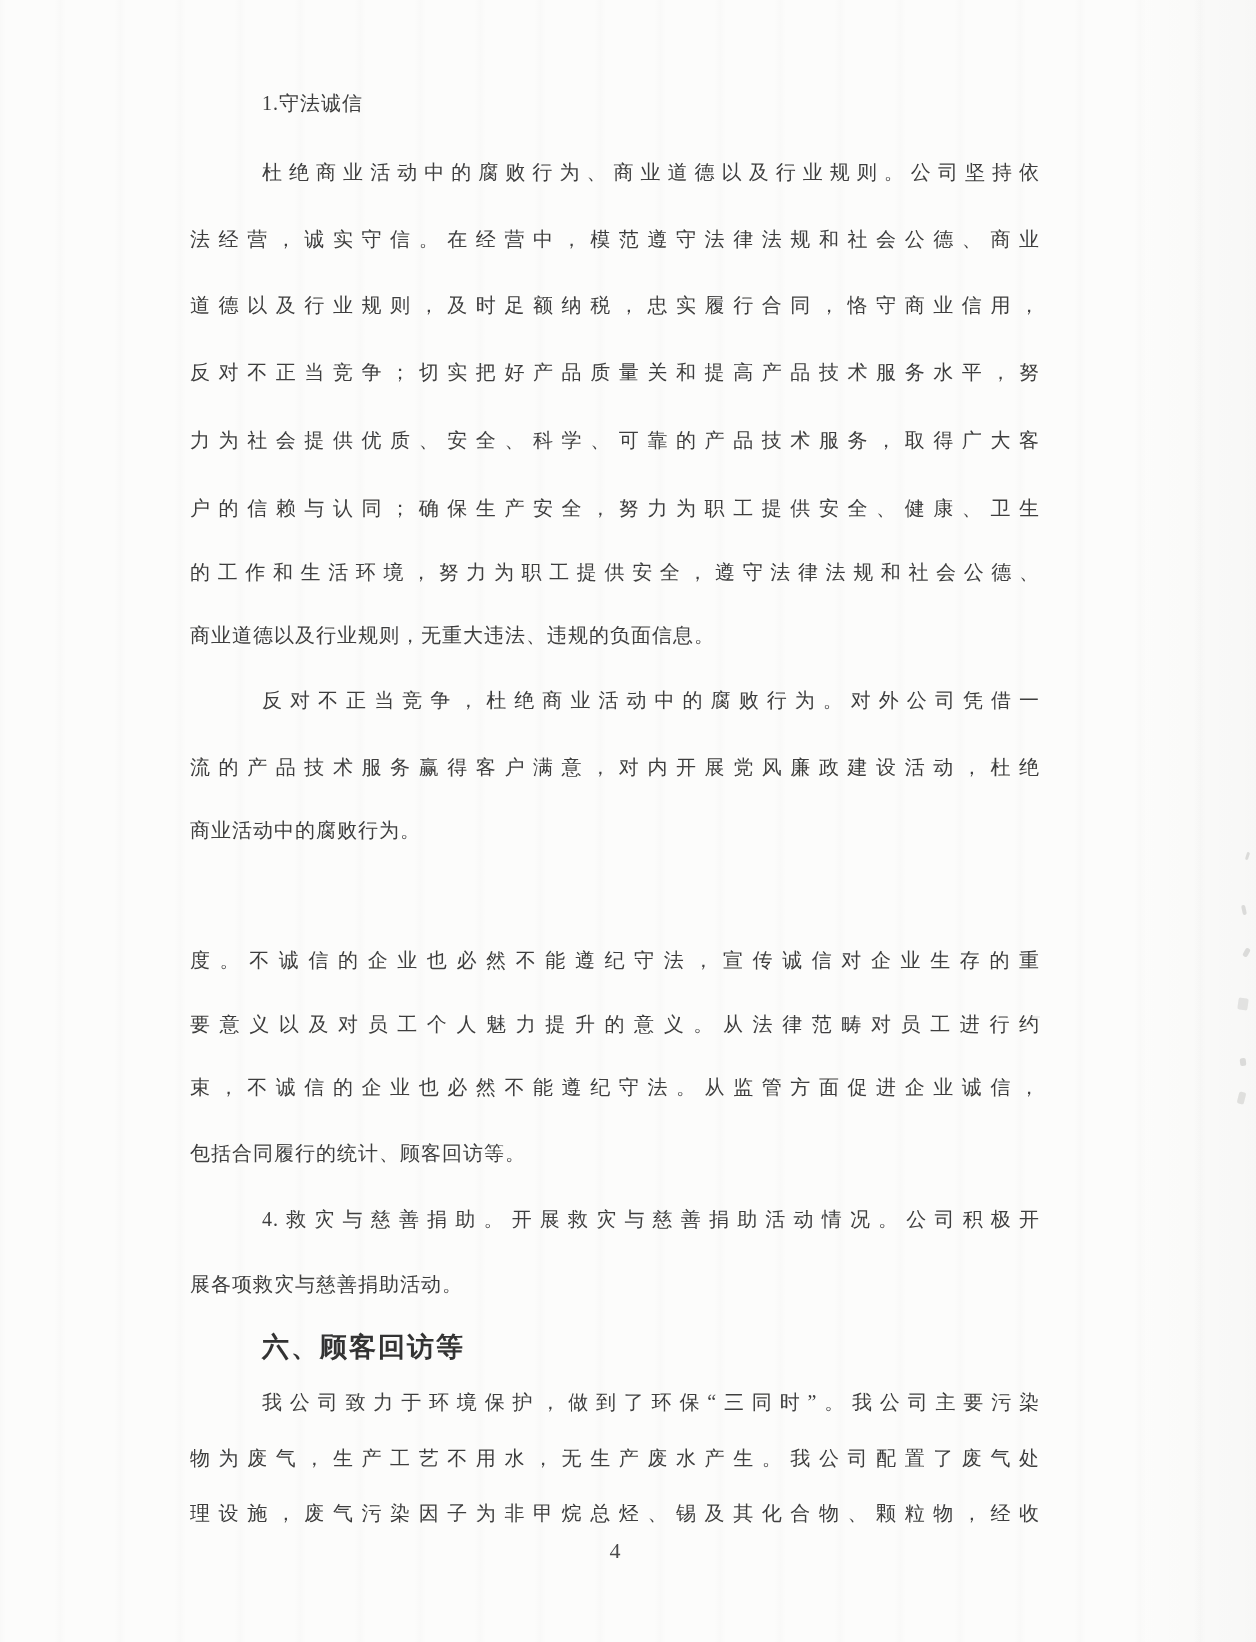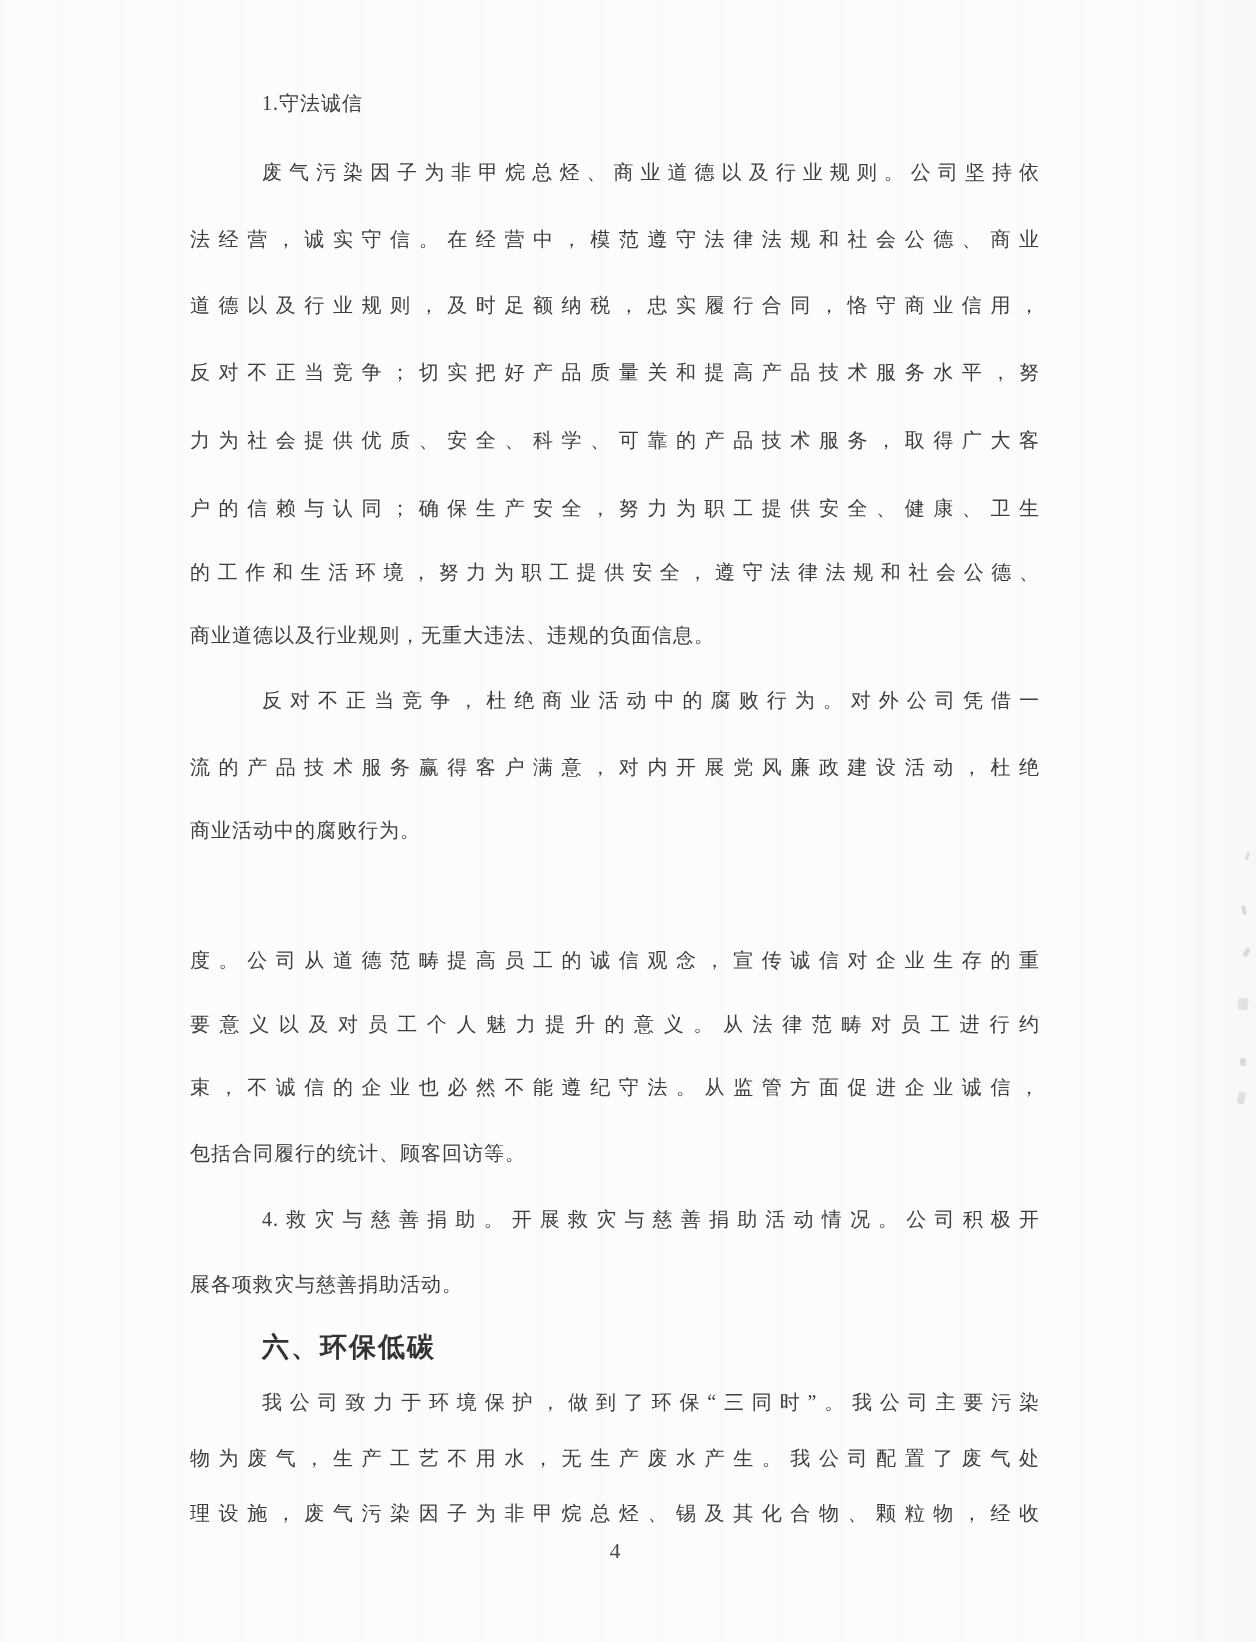--- a/index.html
+++ b/index.html
@@ -72,38 +72,38 @@
   .a5 { left: 1240px; top: 1058px; width: 6px;  height: 8px;  transform: rotate(-6deg); }
   .a6 { left: 1238px; top: 1092px; width: 7px;  height: 12px; transform: rotate(14deg); opacity: 0.4; }
   .a7 { left: 1030px; top: 1016px; width: 10px; height: 2px;  opacity: 0.25; }
 </style>
 </head>
 <body>
 
 <div class="page">
 
   <div class="line nj ind" style="top:84px">1.守法诚信</div>
-  <div class="line j ind" style="top:153px">废气污染因子为非甲烷总烃、商业道德以及行业规则。公司坚持依</div>
+  <div class="line j ind" style="top:153px">杜绝商业活动中的腐败行为、商业道德以及行业规则。公司坚持依</div>
   <div class="line j" style="top:220px">法经营，诚实守信。在经营中，模范遵守法律法规和社会公德、商业</div>
   <div class="line j" style="top:286px">道德以及行业规则，及时足额纳税，忠实履行合同，恪守商业信用，</div>
   <div class="line j" style="top:353px">反对不正当竞争；切实把好产品质量关和提高产品技术服务水平，努</div>
   <div class="line j" style="top:421px">力为社会提供优质、安全、科学、可靠的产品技术服务，取得广大客</div>
   <div class="line j" style="top:489px">户的信赖与认同；确保生产安全，努力为职工提供安全、健康、卫生</div>
   <div class="line j" style="top:553px">的工作和生活环境，努力为职工提供安全，遵守法律法规和社会公德、</div>
   <div class="line nj" style="top:616px">商业道德以及行业规则，无重大违法、违规的负面信息。</div>
   <div class="line j ind" style="top:681px">反对不正当竞争，杜绝商业活动中的腐败行为。对外公司凭借一</div>
   <div class="line j" style="top:748px">流的产品技术服务赢得客户满意，对内开展党风廉政建设活动，杜绝</div>
   <div class="line nj" style="top:811px">商业活动中的腐败行为。</div>
-  <div class="line j" style="top:941px">度。公司从道德范畴提高员工的诚信观念，宣传诚信对企业生存的重</div>
+  <div class="line j" style="top:941px">度。不诚信的企业也必然不能遵纪守法，宣传诚信对企业生存的重</div>
   <div class="line j" style="top:1005px">要意义以及对员工个人魅力提升的意义。从法律范畴对员工进行约</div>
   <div class="line j" style="top:1068px">束，不诚信的企业也必然不能遵纪守法。从监管方面促进企业诚信，</div>
   <div class="line nj" style="top:1134px">包括合同履行的统计、顾客回访等。</div>
   <div class="line j ind" style="top:1200px">4.救灾与慈善捐助。开展救灾与慈善捐助活动情况。公司积极开</div>
   <div class="line nj" style="top:1265px">展各项救灾与慈善捐助活动。</div>
-  <div class="line nj ind sec-heading" style="top:1328px">六、环保低碳</div>
+  <div class="line nj ind sec-heading" style="top:1328px">六、顾客回访等</div>
   <div class="line j ind" style="top:1383px">我公司致力于环境保护，做到了环保“三同时”。我公司主要污染</div>
   <div class="line j" style="top:1439px">物为废气，生产工艺不用水，无生产废水产生。我公司配置了废气处</div>
   <div class="line j" style="top:1494px">理设施，废气污染因子为非甲烷总烃、锡及其化合物、颗粒物，经收</div>
 
   <div class="page-number">4</div>
 
   <div class="artifact a1"></div>
   <div class="artifact a2"></div>
   <div class="artifact a3"></div>
   <div class="artifact a4"></div>

